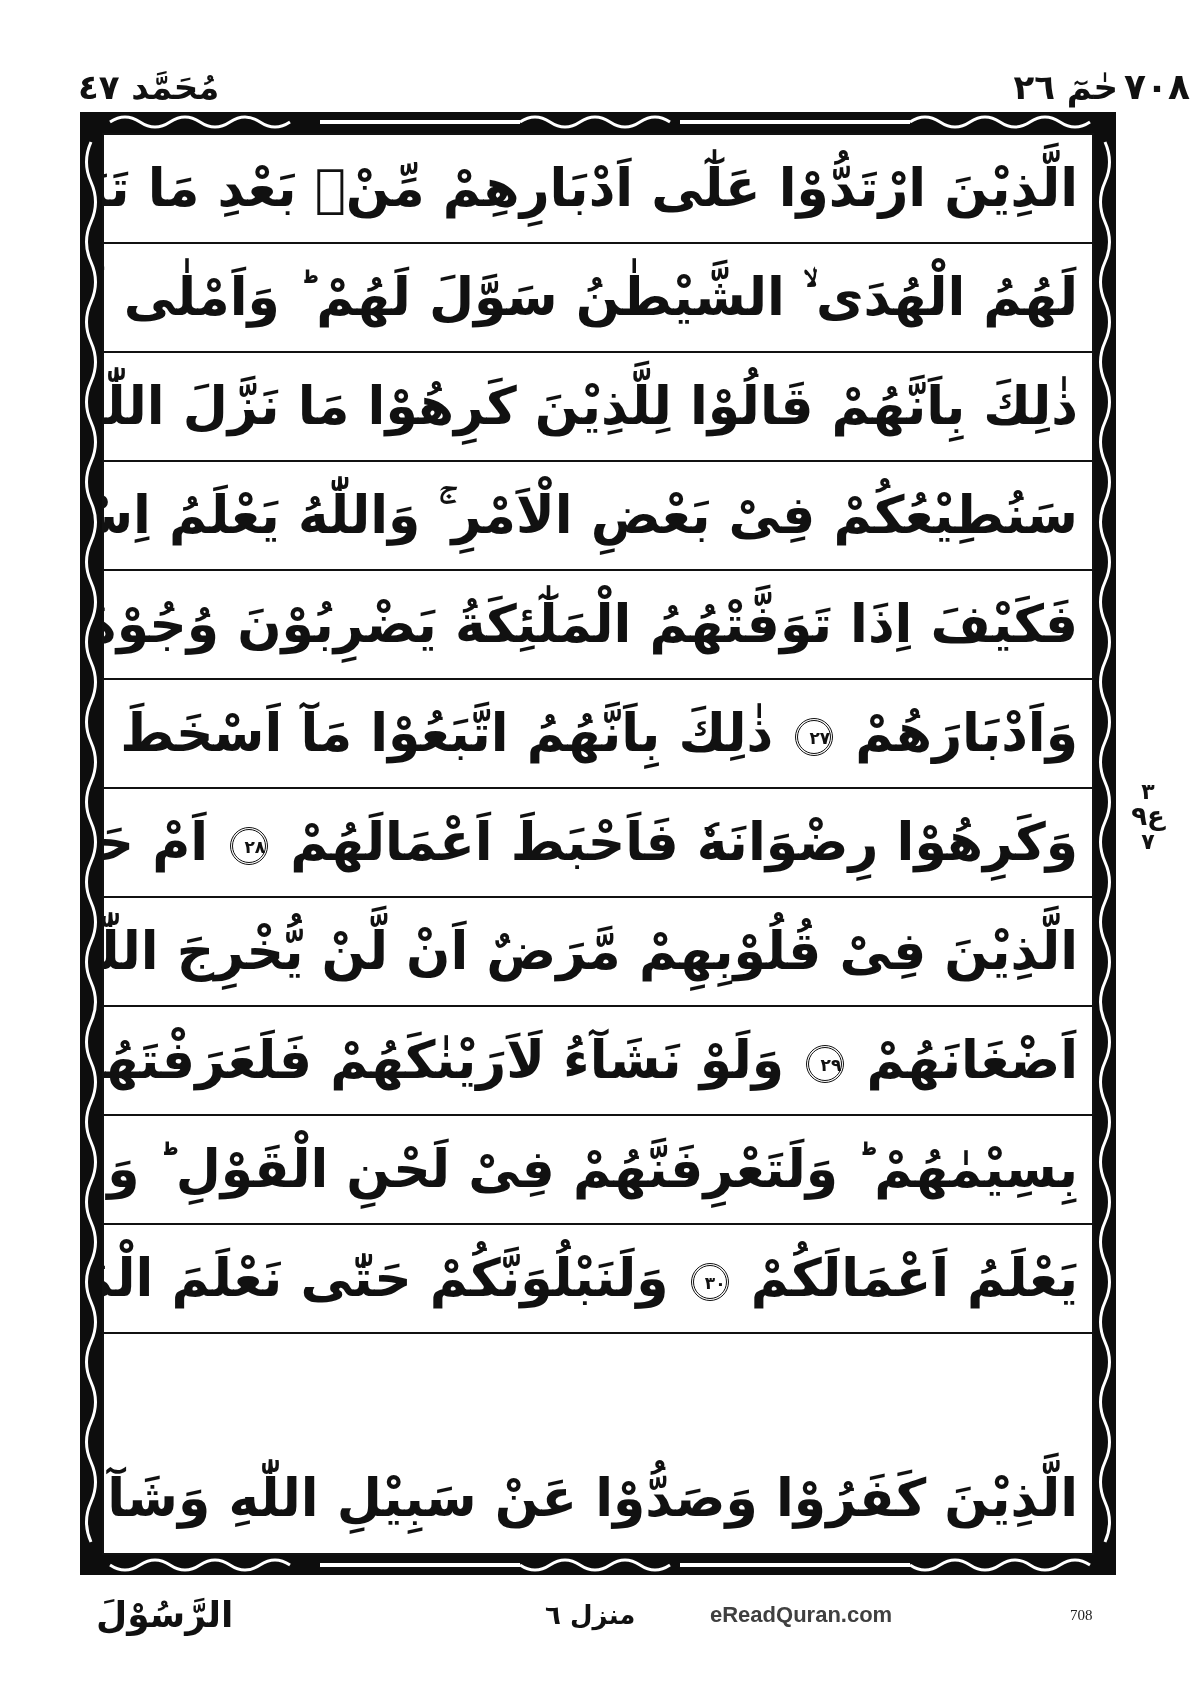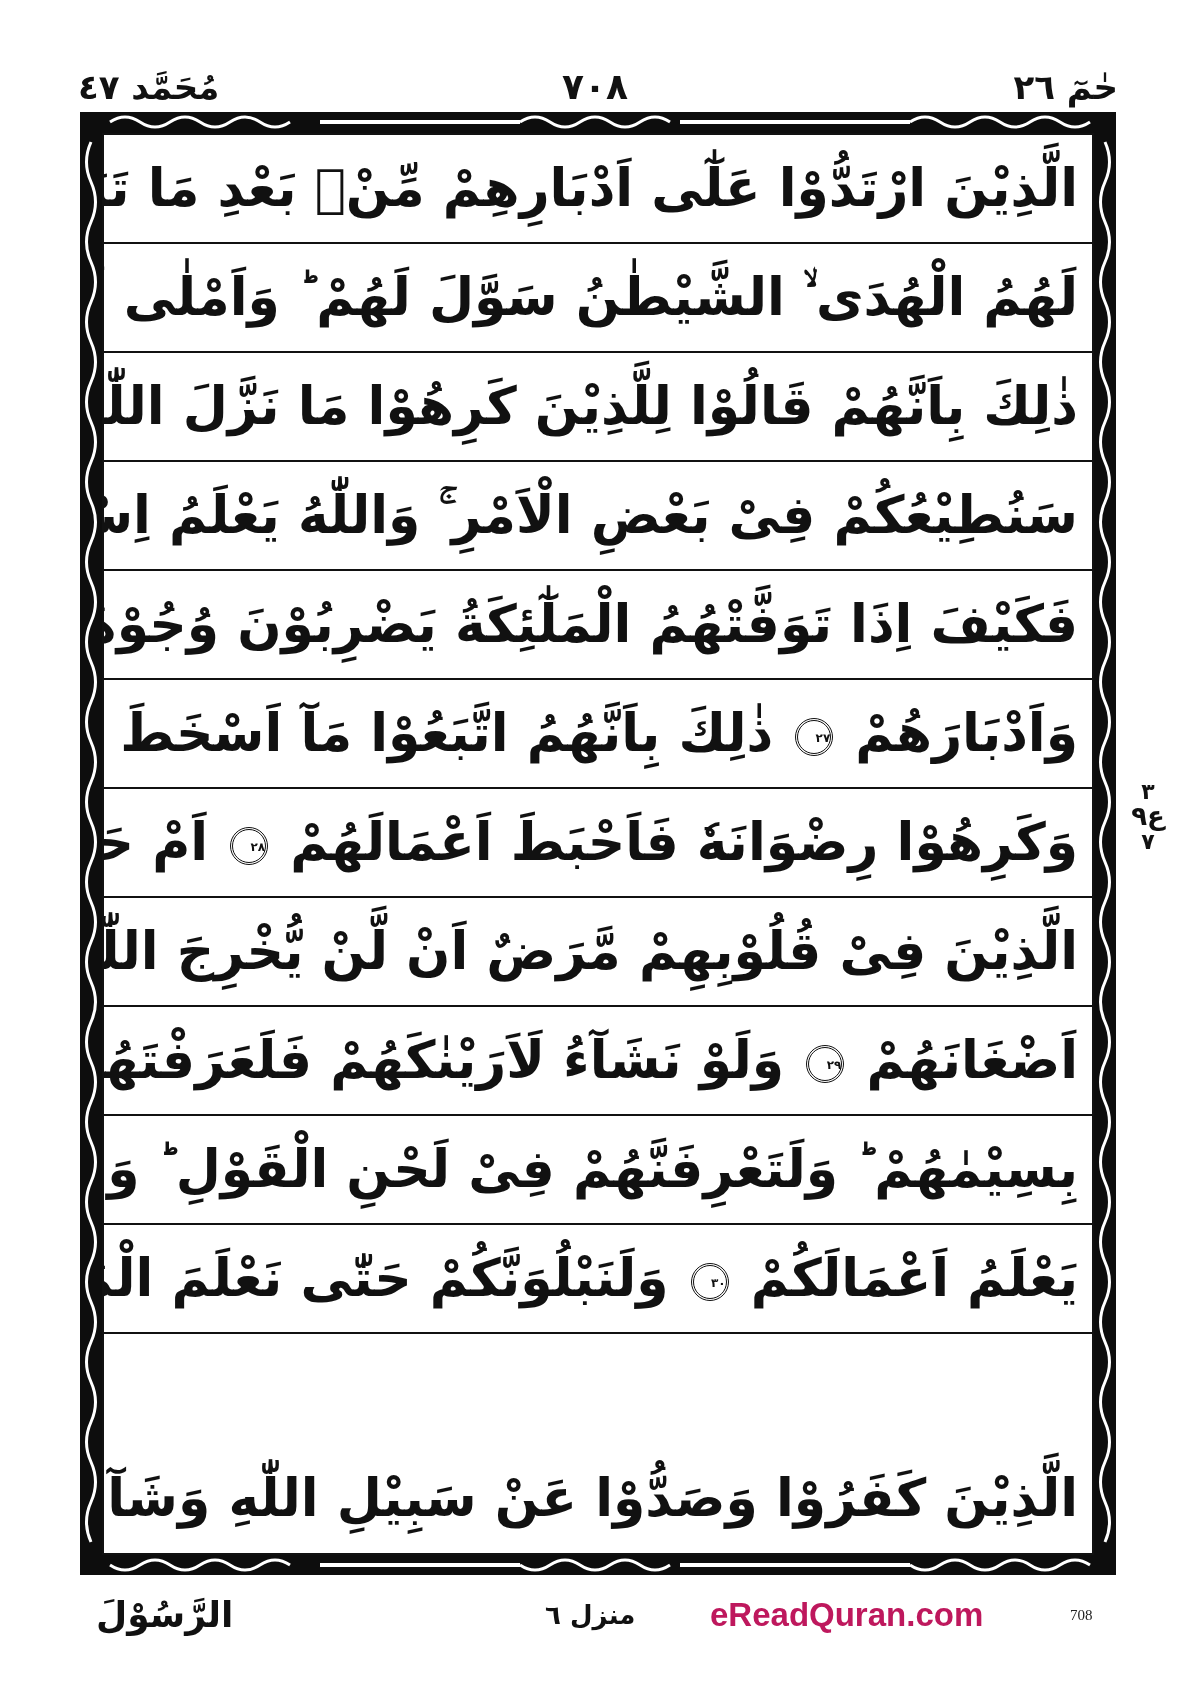--- a/index.html
+++ b/index.html
@@ -6,21 +6,21 @@
     body {
       width: 1190px; height: 1684px; position: relative; overflow: hidden;
       font-family: "DejaVu Sans", sans-serif; color: #111111;
     }
     .hdr {
       position: absolute; top: 52px; height: 50px; line-height: 50px;
       font-family: "DejaVu Sans", sans-serif; font-weight: bold; font-size: 34px;
       color: #111; direction: rtl; white-space: nowrap; margin-top: 10px;
     }
     .hdr-left { left: 78px; }
-    .hdr-center { left: 0; width: 1190px; text-align: center; font-size: 36px; }
+    .hdr-center { left: 0; width: 1190px; text-align: right; font-size: 36px; }
     .hdr-right { right: 72px; }
 
     
     .frame {
       position: absolute; left: 80px; top: 112px; width: 1036px; height: 1463px;
       background: #0d0d0d; box-sizing: border-box;
     }
     .frame-orn {
       position: absolute; overflow: hidden;
     }
@@ -42,40 +42,40 @@
     }
     .line:last-child { border-bottom: none; }
     .line-text {
       font-family: "DejaVu Sans", sans-serif; font-weight: bold;
       font-size: 52px; line-height: 109px; white-space: nowrap;
       text-align: justify; text-align-last: justify; width: 960px;
       color: #111;
     }
     .ayah {
       display: inline-block; width: 38px; height: 38px; border-radius: 50%;
-      border: 3px double #111; font-size: 12px; line-height: 34px;
+      border: 3px double #111; font-size: 17px; line-height: 34px;
       text-align: right; vertical-align: middle; margin: 0 4px;
       font-weight: bold; box-sizing: border-box;
     }
     .ruku {
       position: absolute; left: 1128px; top: 780px; width: 40px;
       text-align: center; font-weight: bold; color: #111;
       font-family: "DejaVu Sans", sans-serif; line-height: 1.05;
     }
     .ruku span { display: block; }
     .ruku .r-top { font-size: 22px; }
     .ruku .r-mid { font-size: 26px; }
     .ruku .r-bot { font-size: 22px; }
 
     .ftr { position: absolute; top: 1590px; height: 50px; line-height: 50px; white-space: nowrap; }
     .ftr-left { left: 96px; font-size: 36px; font-weight: bold; direction: rtl; }
     .ftr-manzil { left: 545px; font-size: 26px; font-weight: bold; direction: rtl; }
     .ftr-site {
       left: 710px; font-family: "Liberation Sans", sans-serif; font-weight: bold;
-      font-size: 33px; color: #be185d; letter-spacing: 0px;
+      font-size: 22px; color: #404040; letter-spacing: 0px;
     }
     .ftr-num {
       left: 1070px; font-family: "Liberation Serif", serif; font-size: 15px; color: #222;
     }
   </style>
 </head>
 <body>
 
 <div class="hdr hdr-left">مُحَمَّد ٤٧</div>
 <div class="hdr hdr-center">٧٠٨</div>

